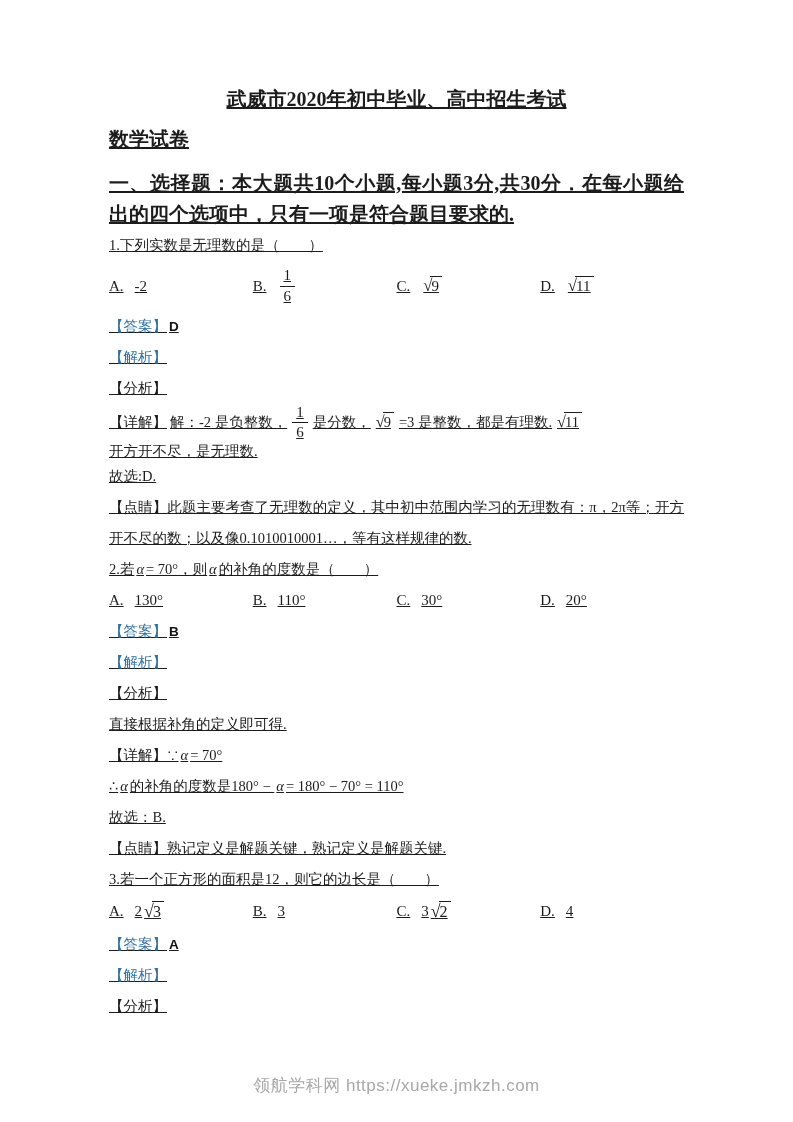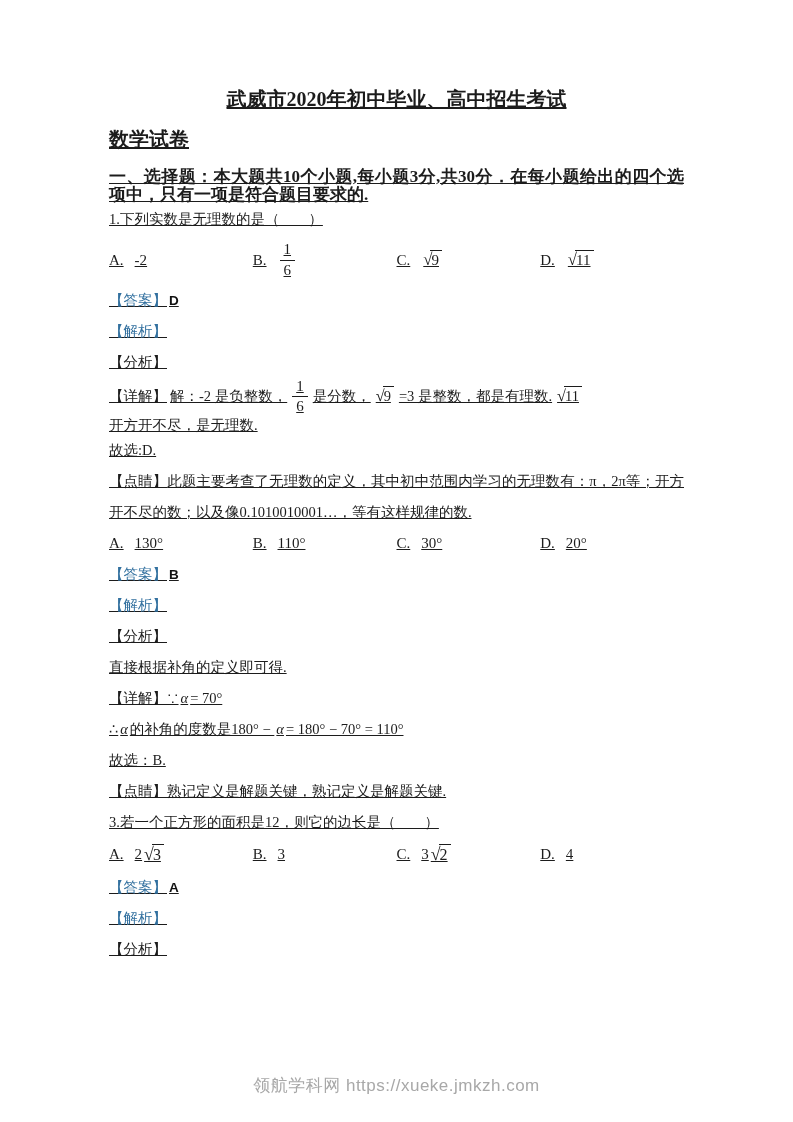--- a/index.html
+++ b/index.html
@@ -18,22 +18,22 @@
   .content{padding:70px 68px 0 68px;}
   .title{
     font-size:20px;font-weight:700;text-align:center;
     line-height:27px;margin:0;
   }
   .subtitle{
     font-size:20px;font-weight:700;text-align:left;
     line-height:27px;margin:13px 0 0 0;
   }
   .section-header{
-    margin:15px 0 0 0;font-weight:700;font-size:17px;
-    line-height:18px;text-align:justify;
+    margin:15px 0 0 0;font-weight:700;font-size:20px;
+    line-height:31px;text-align:justify;
   }
   p.body{margin:0;font-size:14.5px;line-height:31px;}
   p.just{text-align:justify;}
   .opt-row{display:flex;align-items:center;column-gap:0;}
   .opt{width:25%;display:flex;align-items:center;font-size:15px;}
   .opt .olabel{margin-right:11px;}
   .opt-row.tall{min-height:50px;}
   .opt-row.std{min-height:31px;}
   .opt-row.midtall{min-height:34px;}
   .label-blue{color:var(--accent);}
@@ -115,20 +115,21 @@
         <span>=3 是整数，都是有理数.</span>
         <span class="sqrt"><span class="sym">√</span><span class="rcd">11</span></span>
         <span>开方开不尽，是无理数.</span>
       </div>
 
       <p class="body">故选:D.</p>
       <p class="body just"><span>【点睛】</span><span>此题主要考查了无理数的定义，其中初中范围内学习的无理数有：π，2π等；开方开不尽的数；以及像0.1010010001…，等有这样规律的数.</span></p>
     </div>
 
     <div>
+      <p class="body"><span>2.若</span><span class="mi">α</span><span>= 70°，则</span><span class="mi">α</span><span>的补角的度数是（　　）</span></p>
 
       <div class="opt-row std">
         <div class="opt">
           <span class="olabel">A.</span>
           <span>130°</span>
         </div>
         <div class="opt">
           <span class="olabel">B.</span>
           <span>110°</span>
         </div>

